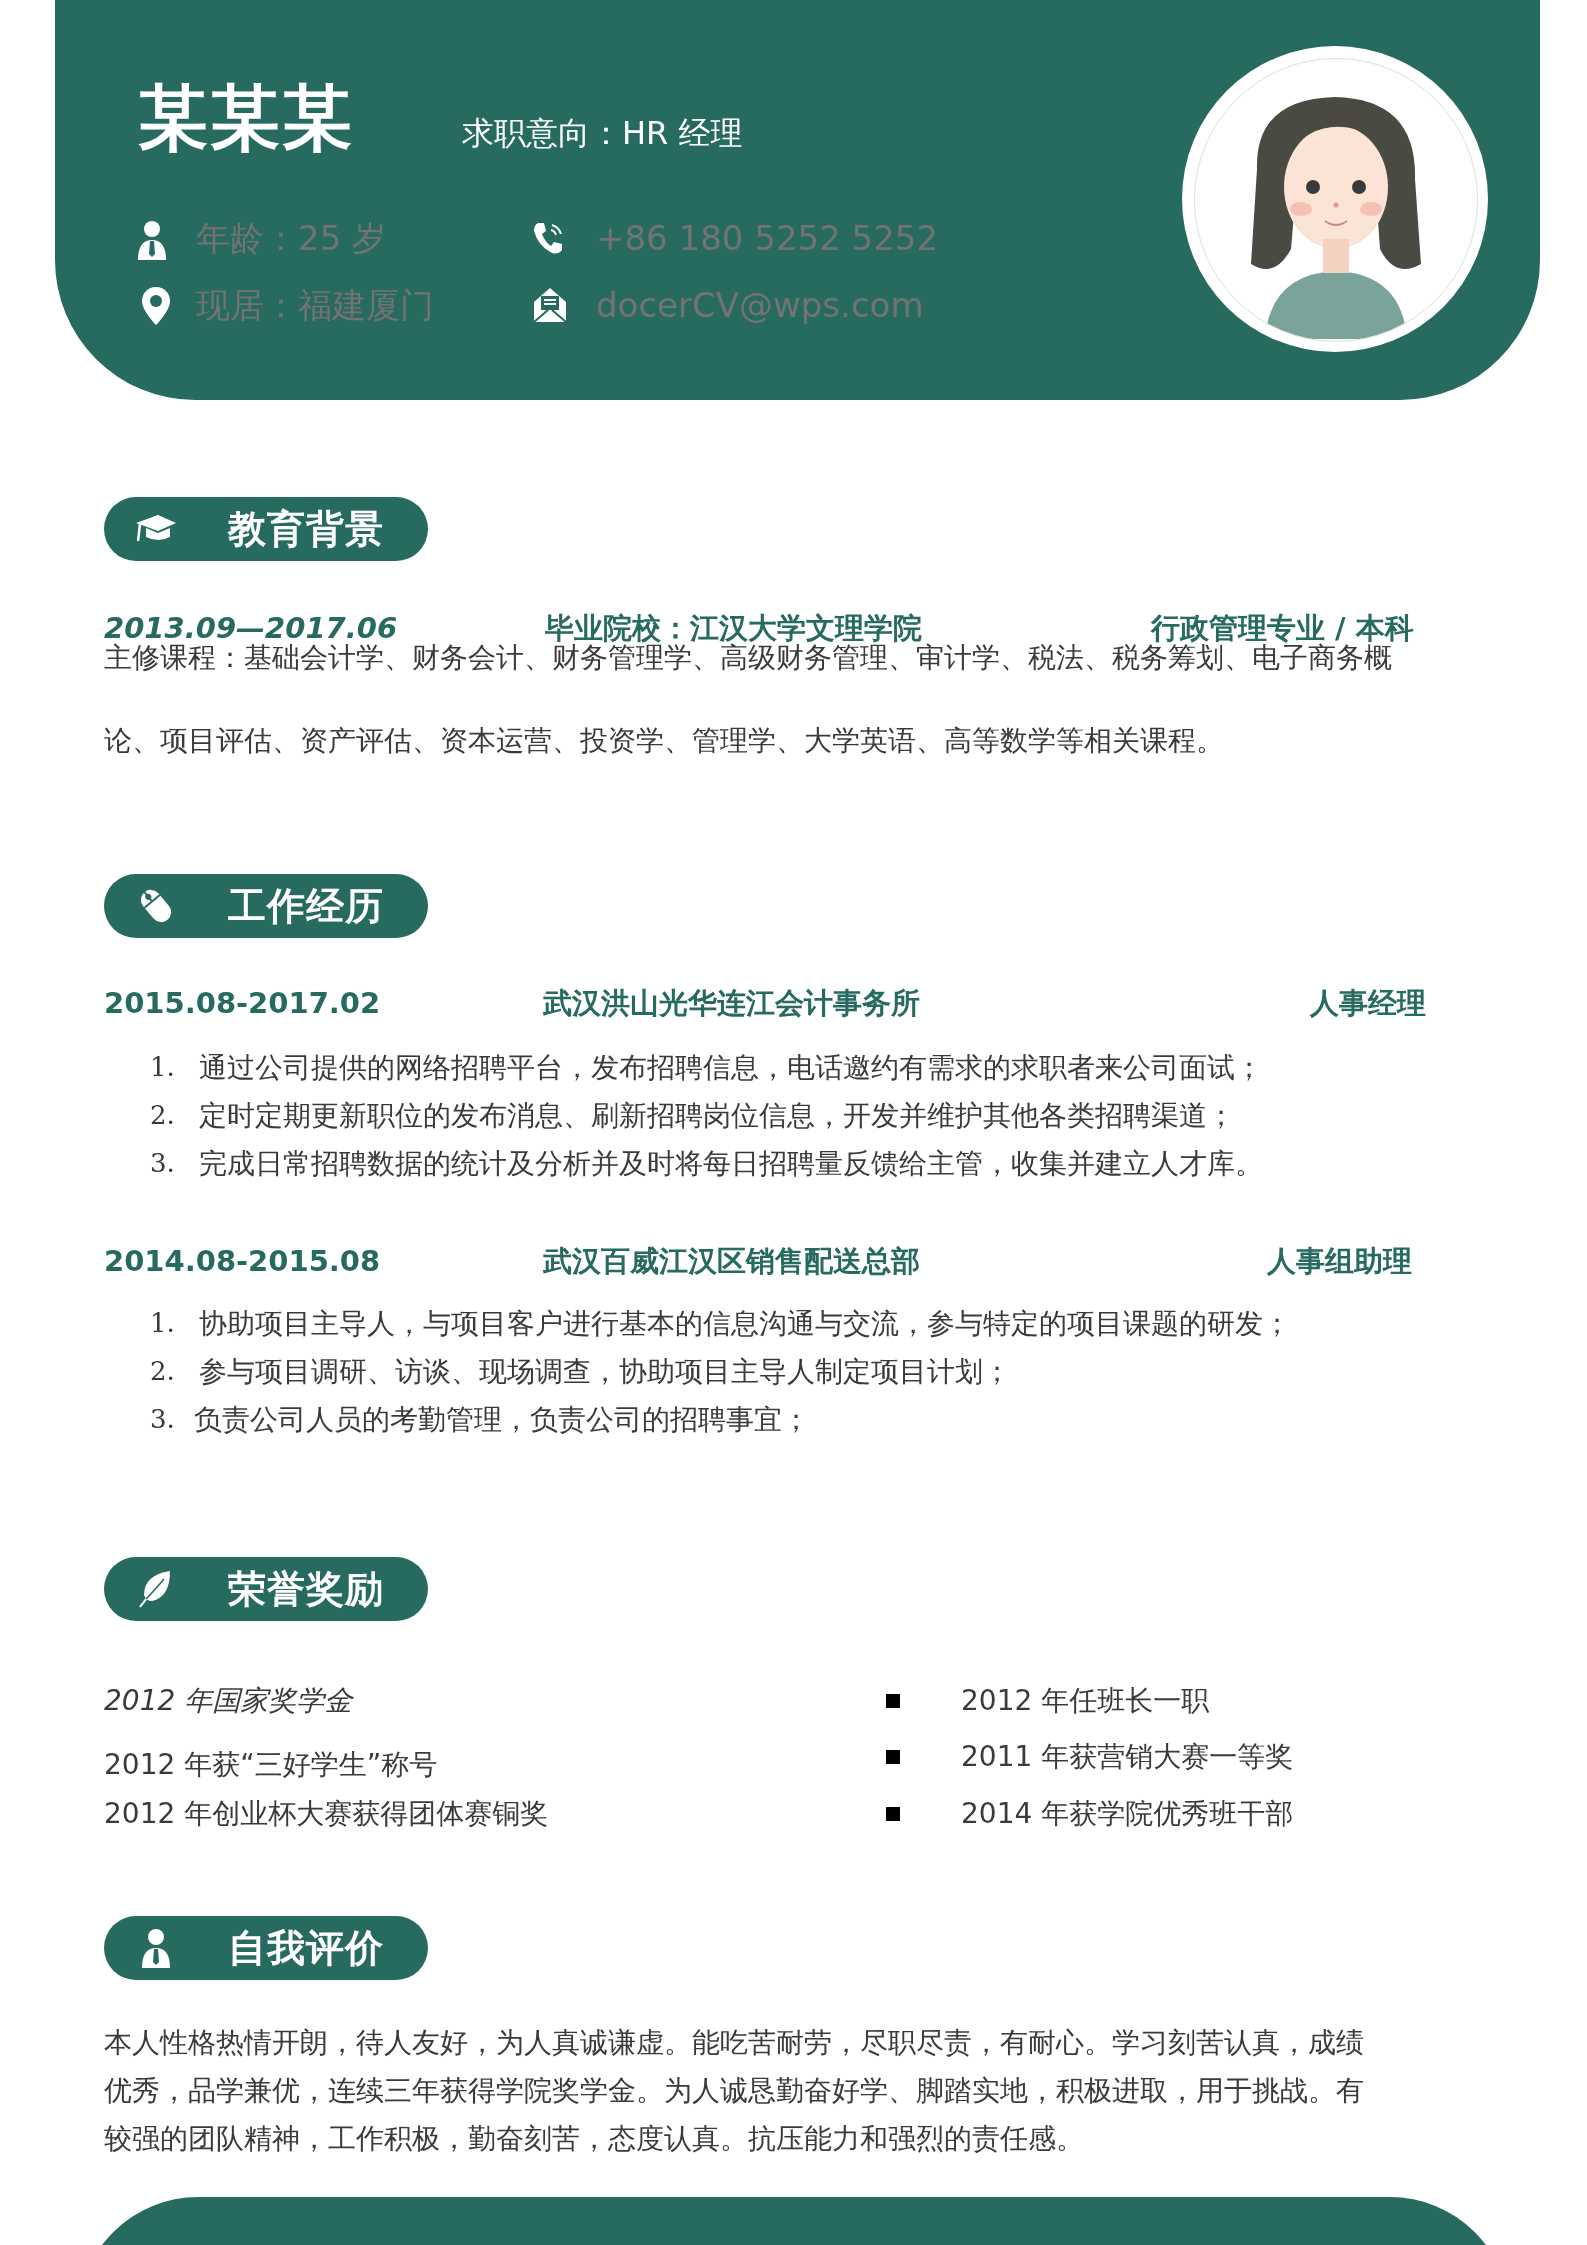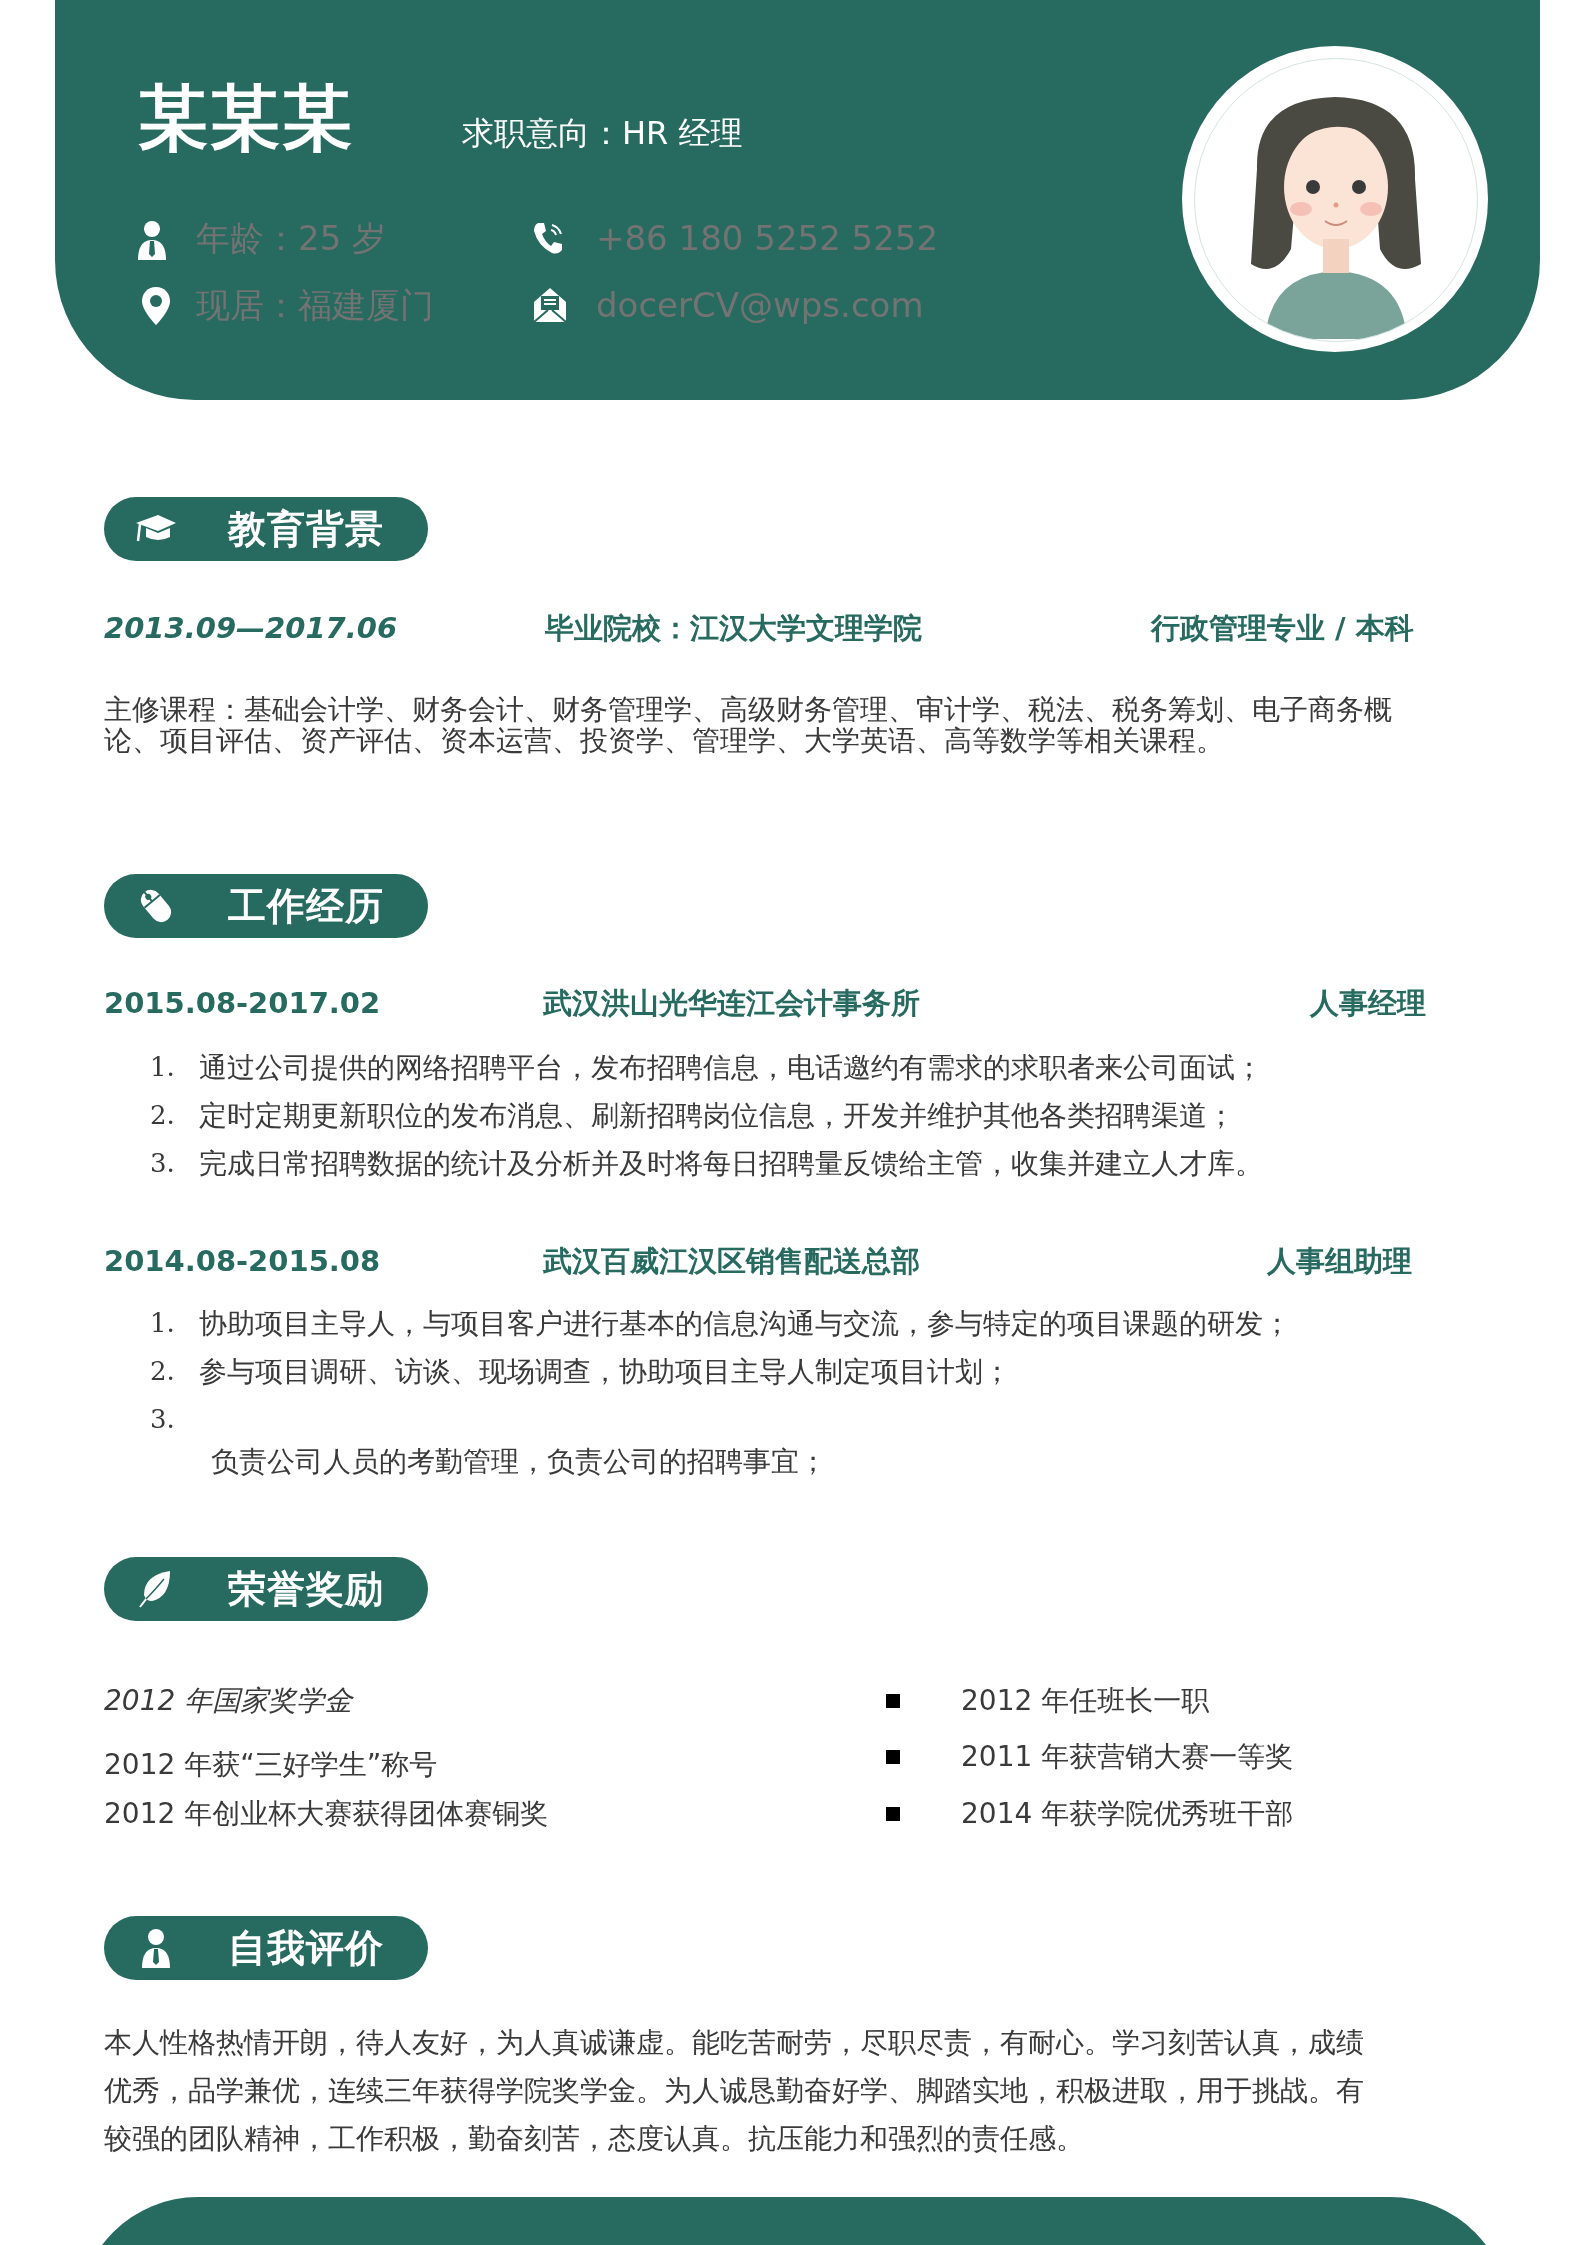--- a/index.html
+++ b/index.html
@@ -88,21 +88,21 @@
         <path d="M2 14 L24 6 L42 14 L24 22 Z" fill="#fff"></path>
         <path d="M12 19 L12 28 Q24 34 36 28 L36 19 L24 24 Z" fill="#fff"></path>
         <path d="M6 15 L4 32" stroke="#fff" stroke-width="2.5"></path>
       </svg>
   </span>
   <span class="ptxt">教育背景</span>
 </div>
 <div class="abs rowhead" style="left:104px;top:610px;font-style:italic;">2013.09—2017.06</div>
 <div class="abs rowhead" style="left:545px;top:610px;">毕业院校：江汉大学文理学院</div>
 <div class="abs rowhead" style="left:1151px;top:610px;">行政管理专业 / 本科</div>
-<div class="abs body" style="left:104px;top:686px;white-space:nowrap;">主修课程：基础会计学、财务会计、财务管理学、高级财务管理、审计学、税法、税务筹划、电子商务概</div>
+<div class="abs body" style="left:104px;top:634px;white-space:nowrap;">主修课程：基础会计学、财务会计、财务管理学、高级财务管理、审计学、税法、税务筹划、电子商务概</div>
 <div class="abs body" style="left:104px;top:717px;white-space:nowrap;">论、项目评估、资产评估、资本运营、投资学、管理学、大学英语、高等数学等相关课程。</div>
 
 <div class="abs pill" style="top:874px;">
   <span class="pico">
     <svg width="44" height="40" viewBox="0 0 44 40">
         <g transform="rotate(-40 22 20)">
           <rect x="12" y="2" width="20" height="36" rx="10" fill="#fff"></rect>
           <path d="M12 14 H32" stroke="#266a60" stroke-width="2"></path>
           <path d="M22 2 V14" stroke="#266a60" stroke-width="2"></path>
           <circle cx="22" cy="8" r="3" fill="#266a60"></circle>
@@ -125,21 +125,21 @@
 
 <div class="abs rowhead" style="left:104px;top:1243px;">2014.08-2015.08</div>
 <div class="abs rowhead" style="left:543px;top:1243px;">武汉百威江汉区销售配送总部</div>
 <div class="abs rowhead" style="left:1267px;top:1243px;">人事组助理</div>
 
 <div class="abs num" style="left:150px;top:1308px;">1.</div>
 <div class="abs li" style="left:199px;top:1306px;">协助项目主导人，与项目客户进行基本的信息沟通与交流，参与特定的项目课题的研发；</div>
 <div class="abs num" style="left:150px;top:1356px;">2.</div>
 <div class="abs li" style="left:199px;top:1354px;">参与项目调研、访谈、现场调查，协助项目主导人制定项目计划；</div>
 <div class="abs num" style="left:150px;top:1404px;">3.</div>
-<div class="abs li" style="left:211px;top:1402px;margin-top:42px;">负责公司人员的考勤管理，负责公司的招聘事宜；</div>
+<div class="abs li" style="left:194px;top:1402px;">负责公司人员的考勤管理，负责公司的招聘事宜；</div>
 
 <div class="abs pill" style="top:1557px;">
   <span class="pico">
     <svg width="44" height="40" viewBox="0 0 44 40">
         <path d="M36 2 Q10 6 10 26 Q12 32 18 32 Q36 28 36 2 Z" fill="#fff"></path>
         <path d="M30 10 Q18 22 6 38" stroke="#fff" stroke-width="2" fill="none"></path>
         <path d="M30 10 Q20 22 12 30" stroke="#266a60" stroke-width="1.5" fill="none"></path>
       </svg>
   </span>
   <span class="ptxt">荣誉奖励</span>

